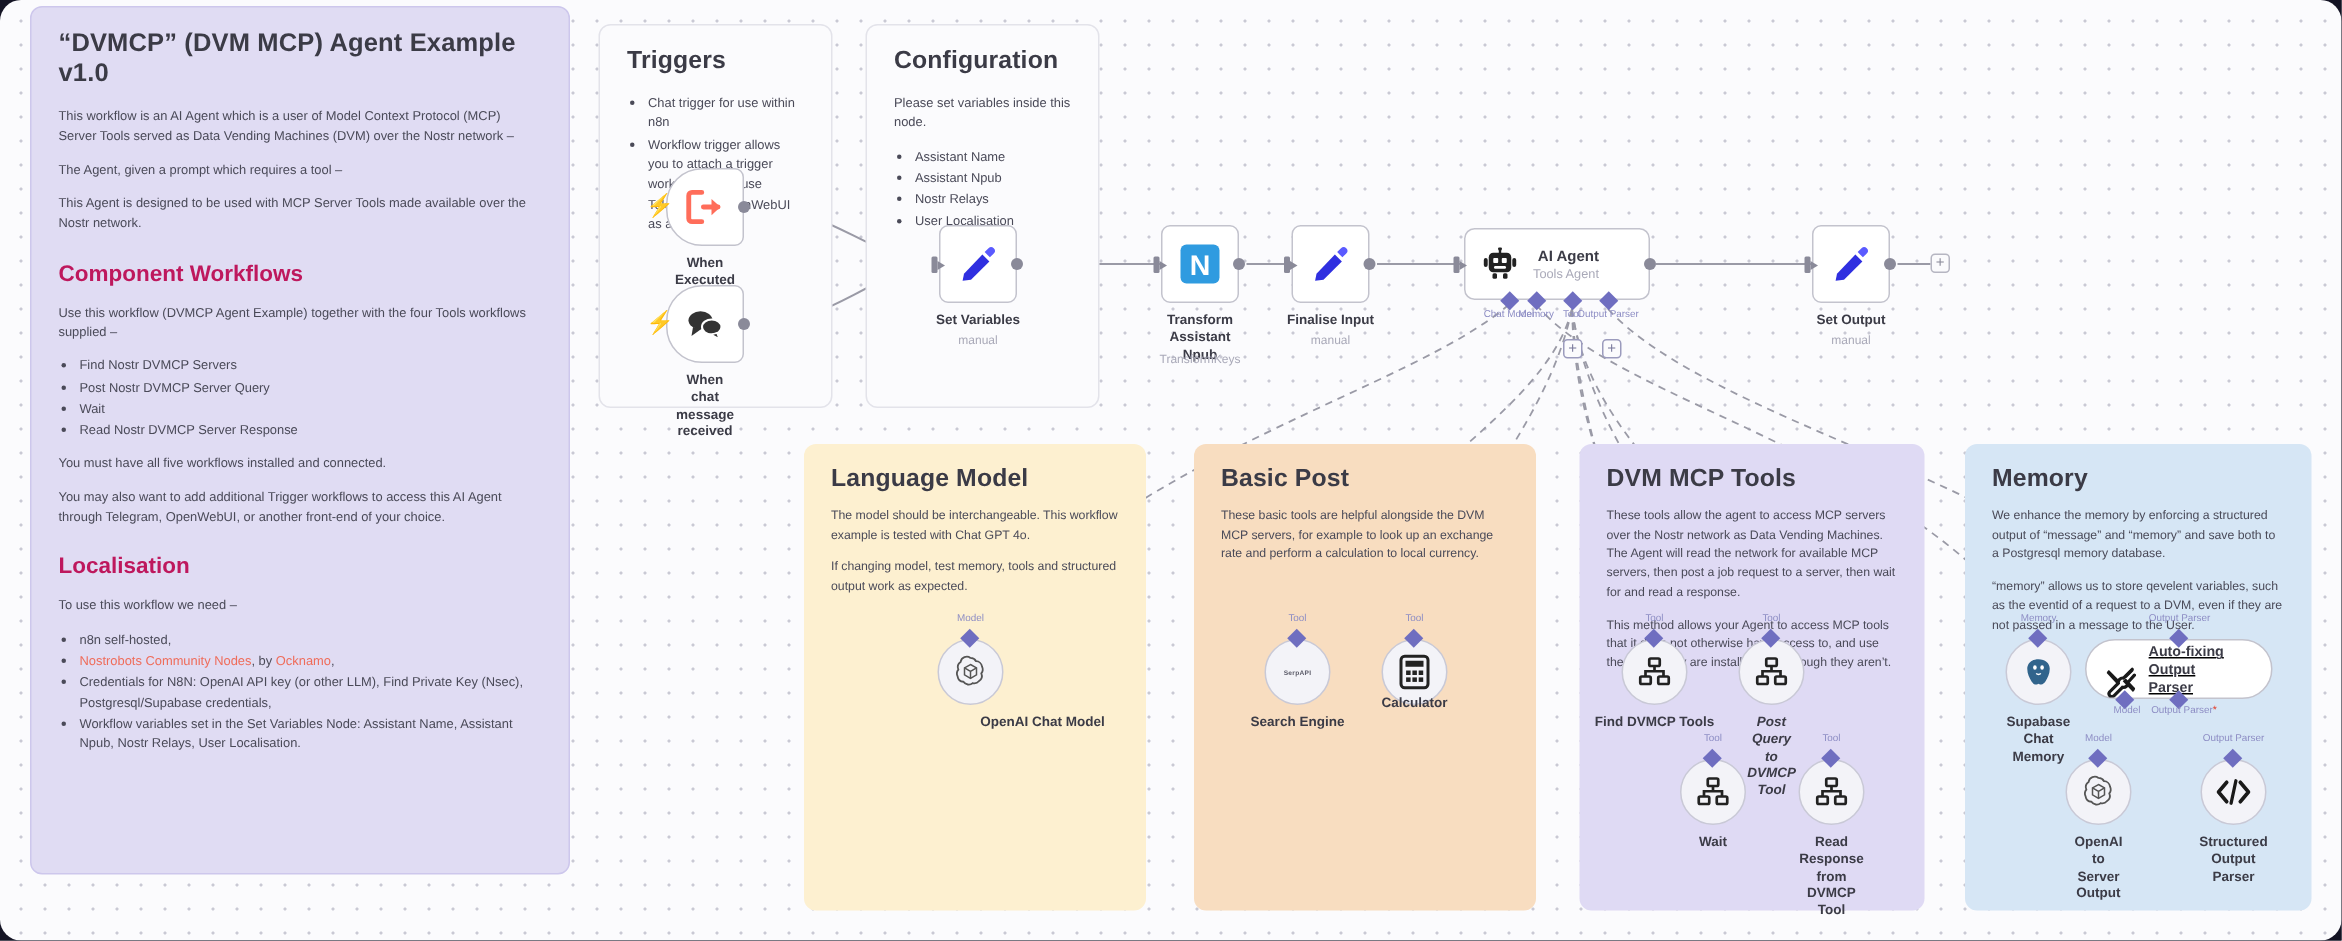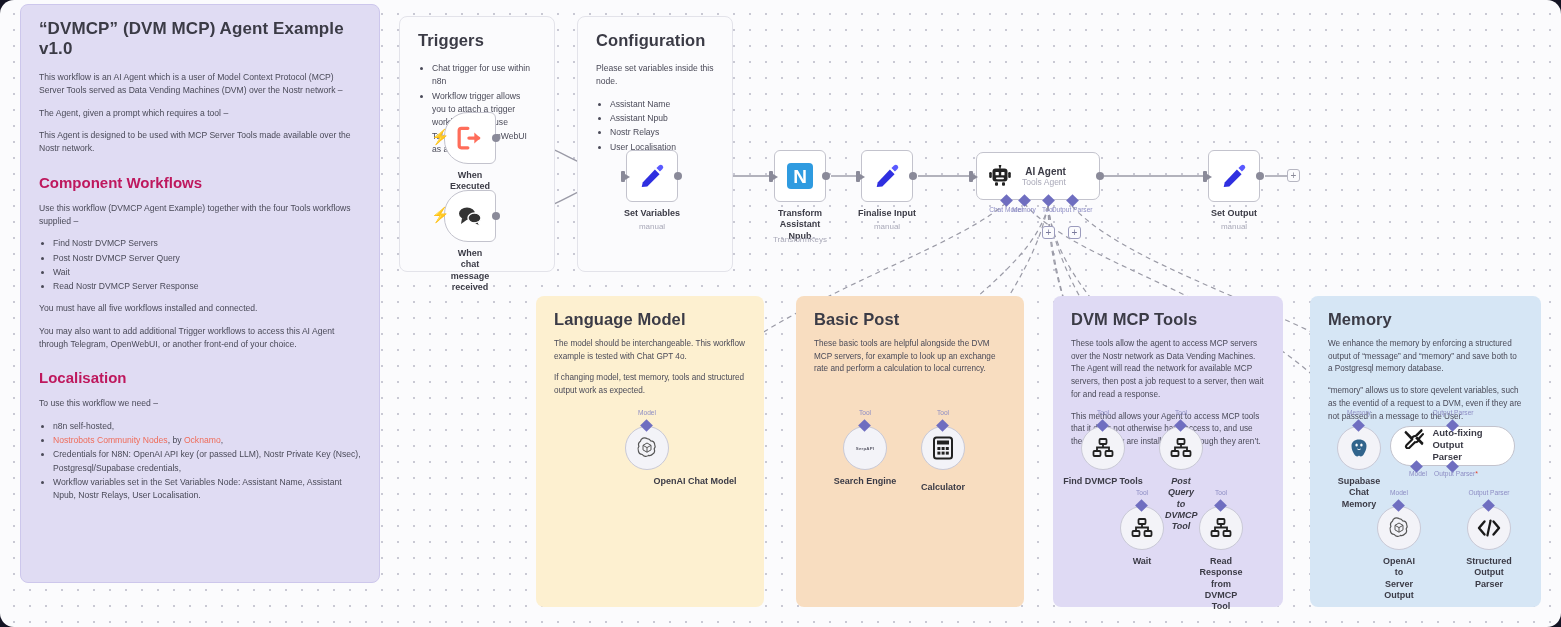--- a/index.html
+++ b/index.html
@@ -116,21 +116,21 @@
     border: 1px solid #c3c3cd; border-radius: 7px;
     display: flex; align-items: center; padding-left: 11px; gap: 10px; text-align: right;
   }
   .atitle { font-size: 10px; font-weight: 700; color: #3b3b46; }
   .asub { font-size: 8.5px; color: #a9a9b8; }
 
   
   #parser .pbox {
     width: 125px; height: 40px; background: #fff;
     border: 1px solid #c3c3cd; border-radius: 20px;
-    display: flex; align-items: flex-start; padding-left: 12px; gap: 8px;
+    display: flex; align-items: flex-end; padding-left: 12px; gap: 8px; text-decoration: underline;
   }
   .ptitle { font-size: 9.5px; font-weight: 700; color: #3b3b46; line-height: 1.25; }
   .serp { font-size: 4.4px; color: #5a5a68; font-weight: 700; letter-spacing:.2px;}
   .req-star { color: #e4422e; font-size: 7px; }
 </style>
 </head>
 <body>
 
 <div id="canvas">
 
@@ -186,21 +186,21 @@
       <li>Wait</li>
       <li>Read Nostr DVMCP Server Response</li>
     </ul>
     <p>You must have all five workflows installed and connected.</p>
     <p>You may also want to add additional Trigger workflows to access this AI Agent through Telegram, OpenWebUI, or another front-end of your choice.</p>
     <h2>Localisation</h2>
     <p>To use this workflow we need –</p>
     <ul>
       <li>n8n self-hosted,</li>
       <li><a href="#">Nostrobots Community Nodes</a><span>, by </span><a href="#">Ocknamo</a><span>,</span></li>
-      <li>Credentials for N8N: OpenAI API key (or passed LLM), Nostr Private Key (Nsec), Postgresql/Supabase credentials,</li>
+      <li>Credentials for N8N: OpenAI API key (or other LLM), Find Private Key (Nsec), Postgresql/Supabase credentials,</li>
       <li>Workflow variables set in the Set Variables Node: Assistant Name, Assistant Npub, Nostr Relays, User Localisation.</li>
     </ul>
   </div>
 
   <div class="note" id="note-triggers">
     <h1>Triggers</h1>
     <ul>
       <li>Chat trigger for use within n8n</li>
       <li>Workflow trigger allows you to attach a trigger workflow e.g. to use Telegram or OpenWebUI as a front-end</li>
     </ul>
@@ -393,21 +393,21 @@
         <rect x="2" y="1.5" width="18" height="21" rx="2.5" fill="none" stroke="#222" stroke-width="2"></rect>
         <rect x="5" y="4.5" width="12" height="4" fill="#222"></rect>
         <rect x="5.4" y="11" width="3" height="3" fill="#222"></rect>
         <rect x="9.6" y="11" width="3" height="3" fill="#222"></rect>
         <rect x="13.8" y="11" width="3" height="3" fill="#222"></rect>
         <rect x="5.4" y="15.6" width="3" height="3" fill="#222"></rect>
         <rect x="9.6" y="15.6" width="3" height="3" fill="#222"></rect>
         <rect x="13.8" y="15.6" width="3" height="3" fill="#222"></rect>
       </svg>
     </div>
-    <div class="nlabel" style="top:56px;text-align:center;">Calculator</div>
+    <div class="nlabel" style="top:37px;text-align:center;">Calculator</div>
   </div>
 
   <div class="node" style="left:1081px; top:426px;">
     <div class="diamond" style="left:17px; top:-5px;"></div>
     <div class="plabel" style="left:22px; top:-17px;">Tool</div>
     <div class="ncircle">
       <svg width="22" height="22" viewBox="0 0 22 22">
         <rect x="7.5" y="2" width="7" height="5" rx="1" fill="none" stroke="#222" stroke-width="1.8"></rect>
         <rect x="1.5" y="14" width="7" height="5" rx="1" fill="none" stroke="#222" stroke-width="1.8"></rect>
         <rect x="13.5" y="14" width="7" height="5" rx="1" fill="none" stroke="#222" stroke-width="1.8"></rect>

